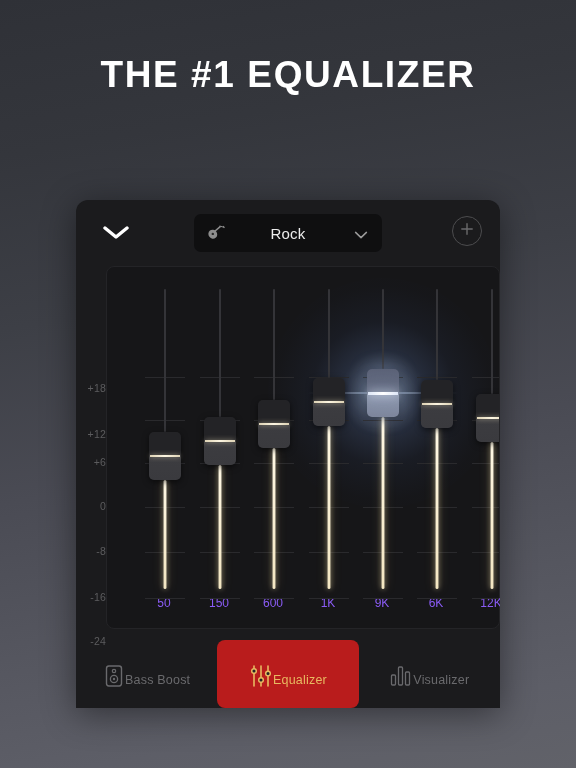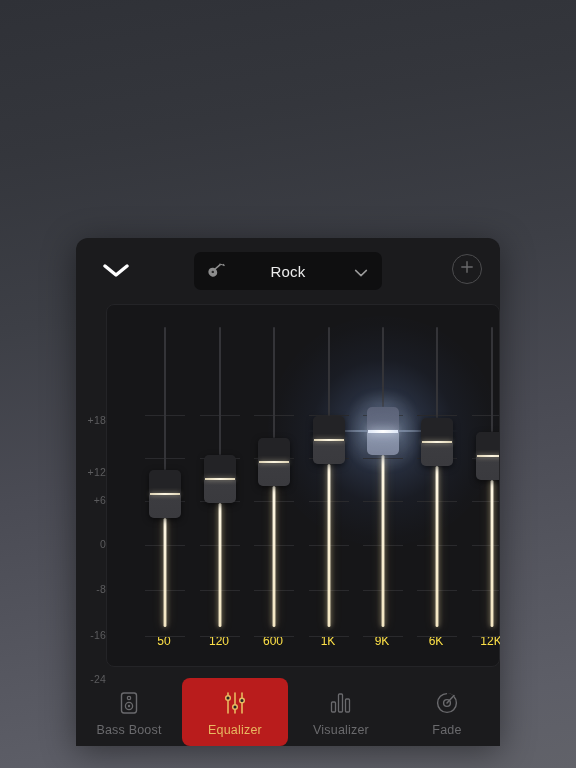--- a/index.html
+++ b/index.html
@@ -53,21 +53,20 @@
   .app-panel {
     position: absolute;
     left: 76px;
     top: 200px;
     width: 424px;
     height: 508px;
     background: #1b1b1d;
     border-radius: 12px 12px 0 0;
     box-shadow: 0 6px 34px rgba(0,0,0,0.45);
     overflow: hidden;
-    margin-top: 38px;
   }
 
   
   .app-header {
     position: relative;
     height: 66px;
   }
   .chev-down-btn {
     position: absolute;
     left: 20px;
@@ -276,37 +275,37 @@
     top: 330px;
     width: 394px;
     height: 30px;
   }
   .freq-label {
     position: absolute;
     top: 0;
     width: 50px;
     text-align: center;
     font-size: 12px;
-    color: #fde047;
+    color: #8b5cf6;
     transform: translateX(-50%);
   }
 
   
   .tab-bar {
     position: absolute;
     left: 0;
     top: 440px;
     width: 424px;
     height: 68px;
     display: flex;
   }
   .tab {
     flex: 1;
     display: flex;
-    flex-direction: column;
+    flex-direction: row;
     align-items: center;
     justify-content: center;
     border-radius: 8px;
     padding-top: 3px;
   }
   .tab.active { background: #b91c1c; }
   .tab-icon { height: 24px; display: flex; align-items: center; justify-content: center; }
   .tab-label {
     margin-top: 8px;
     font-size: 12.5px;
@@ -339,20 +338,21 @@
     justify-content: space-around;
     border-left: 1px solid #242426;
     border-right: 1px solid #242426;
   }
   .ctrl { display: flex; align-items: center; justify-content: center; }
 </style>
 </head>
 <body>
 
 <div class="headline-wrap">
+  <div class="headline-main">THE #1 EQUALIZER</div>
 </div>
 
 <div class="app-panel">
 
   <div class="app-header">
 
     <div class="chev-down-btn">
       <span>
         <svg width="26" height="16" viewBox="0 0 26 16">
           <path d="M2 3 L13 12 L24 3" stroke="#ffffff" stroke-width="3.4" fill="none" stroke-linecap="round" stroke-linejoin="round"></path>
@@ -383,21 +383,21 @@
         <svg width="16" height="16" viewBox="0 0 16 16">
           <line x1="8" y1="2.8" x2="8" y2="13.2" stroke="#6a6a6c" stroke-width="1.4" stroke-linecap="round"></line>
           <line x1="2.8" y1="8" x2="13.2" y2="8" stroke="#6a6a6c" stroke-width="1.4" stroke-linecap="round"></line>
         </svg>
       </span>
     </div>
   </div>
 
   <div class="eq-outer">
     <div class="db-scale" id="db-scale">
-        <div class="db-tick" style="top: 116px;">+18</div>
+        <div class="db-tick" style="top: 122px;">+18</div>
         <div class="db-tick" style="top: 168px;">+12</div>
         <div class="db-tick" style="top: 196px;">+6</div>
         <div class="db-tick" style="top: 240px;">0</div>
         <div class="db-tick" style="top: 285px;">-8</div>
         <div class="db-tick" style="top: 331px;">-16</div>
         <div class="db-tick" style="top: 375px;">-24</div>
       </div>
     <div class="eq-board" id="eq-board">
         <div class="glow" style="left: 161px; top: 11px;"></div>
         <div class="glow-ray" style="left: 276px; top: 126px;"></div>
@@ -488,21 +488,21 @@
             <i style="top: 285px;"></i>
             <i style="top: 331px;"></i>
           </div>
           <div class="track-upper" style="top: 22px; height: 105px;"></div>
           <div class="track-lower" style="top: 175px; height: 147px;"></div>
           <div class="thumb" style="top: 127px;"></div>
         </div>
       </div>
     <div class="freq-labels" id="freq-labels">
         <div class="freq-label" style="left: 58px;">50</div>
-        <div class="freq-label" style="left: 113px;">120</div>
+        <div class="freq-label" style="left: 113px;">150</div>
         <div class="freq-label" style="left: 167px;">600</div>
         <div class="freq-label" style="left: 222px;">1K</div>
         <div class="freq-label" style="left: 276px;">9K</div>
         <div class="freq-label" style="left: 330px;">6K</div>
         <div class="freq-label" style="left: 385px;">12K</div>
       </div>
   </div>
 
   <div class="tab-bar" id="tab-bar">
       <div class="tab">
@@ -532,31 +532,20 @@
       <div class="tab">
         <div class="tab-icon">
           <svg width="24" height="22" viewBox="0 0 24 22">
             <rect x="2.5" y="10" width="4" height="10" rx="1" stroke="#6a6a6d" stroke-width="1.3" fill="none"></rect>
             <rect x="9.5" y="2" width="4" height="18" rx="1" stroke="#6a6a6d" stroke-width="1.3" fill="none"></rect>
             <rect x="16.5" y="7" width="4" height="13" rx="1" stroke="#6a6a6d" stroke-width="1.3" fill="none"></rect>
           </svg>
         </div>
         <div class="tab-label">Visualizer</div>
       </div>
-      <div class="tab">
-        <div class="tab-icon">
-          <svg width="24" height="24" viewBox="0 0 24 24">
-            <circle cx="12" cy="12" r="9.4" stroke="#6a6a6d" stroke-width="1.4" fill="none"></circle>
-            <path d="M12 3.2 A8.8 8.8 0 0 1 18.4 6.4" stroke="#1b1b1d" stroke-width="2.6" fill="none"></path>
-            <path d="M12 12 L19 4.6" stroke="#6a6a6d" stroke-width="1.5" stroke-linecap="round"></path>
-            <circle cx="12" cy="12" r="3.4" stroke="#6a6a6d" stroke-width="1.4" fill="none"></circle>
-          </svg>
-        </div>
-        <div class="tab-label">Fade</div>
-      </div>
     </div>
 
   <div class="player-bar">
     <div class="player-side">
       <span>
         <svg width="26" height="22" viewBox="0 0 26 22">
           <path d="M3 5 L9 5 L17 17 L23 17" stroke="#d8d8d8" stroke-width="1.7" fill="none" stroke-linecap="round"></path>
           <path d="M3 17 L9 17 L17 5 L23 5" stroke="#d8d8d8" stroke-width="1.7" fill="none" stroke-linecap="round"></path>
           <path d="M20 2.2 L23.6 5 L20 7.8" stroke="#d8d8d8" stroke-width="1.7" fill="none" stroke-linecap="round" stroke-linejoin="round"></path>
           <path d="M20 14.2 L23.6 17 L20 19.8" stroke="#d8d8d8" stroke-width="1.7" fill="none" stroke-linecap="round" stroke-linejoin="round"></path>

